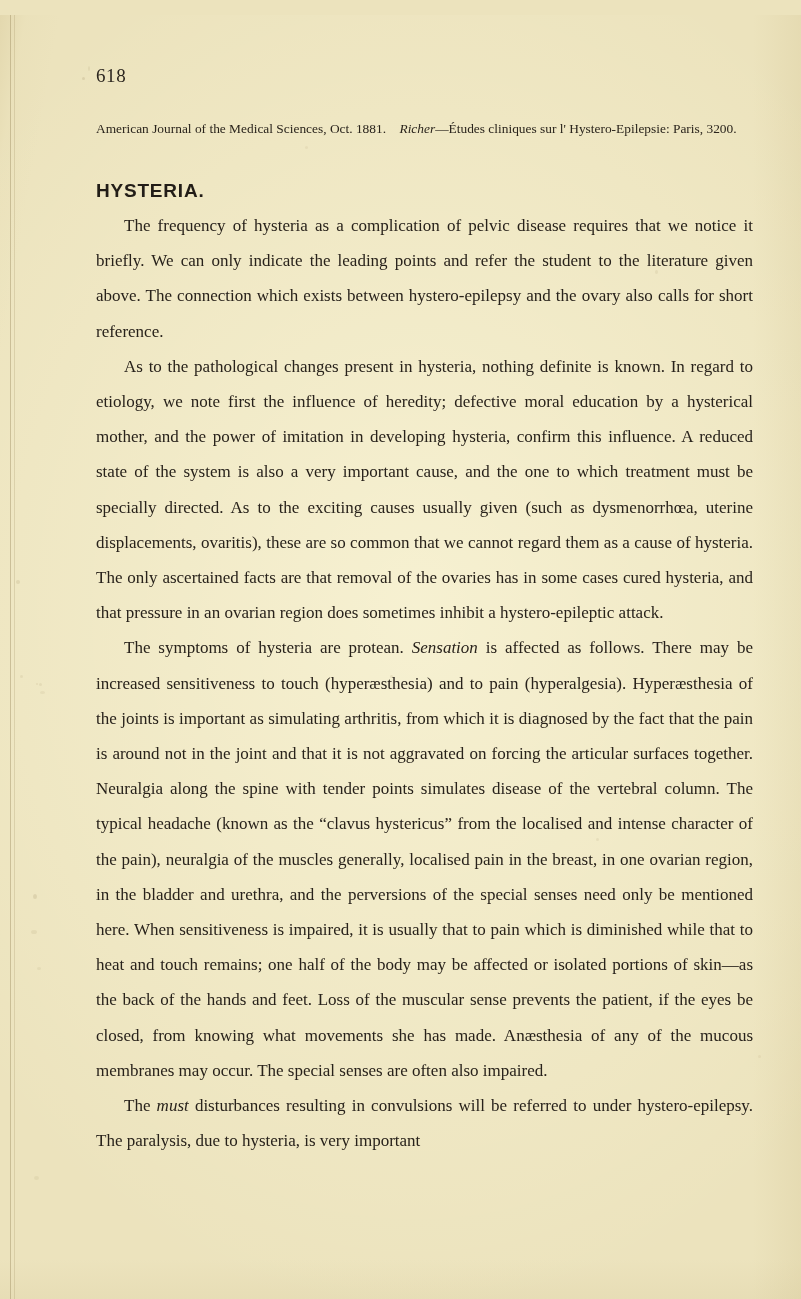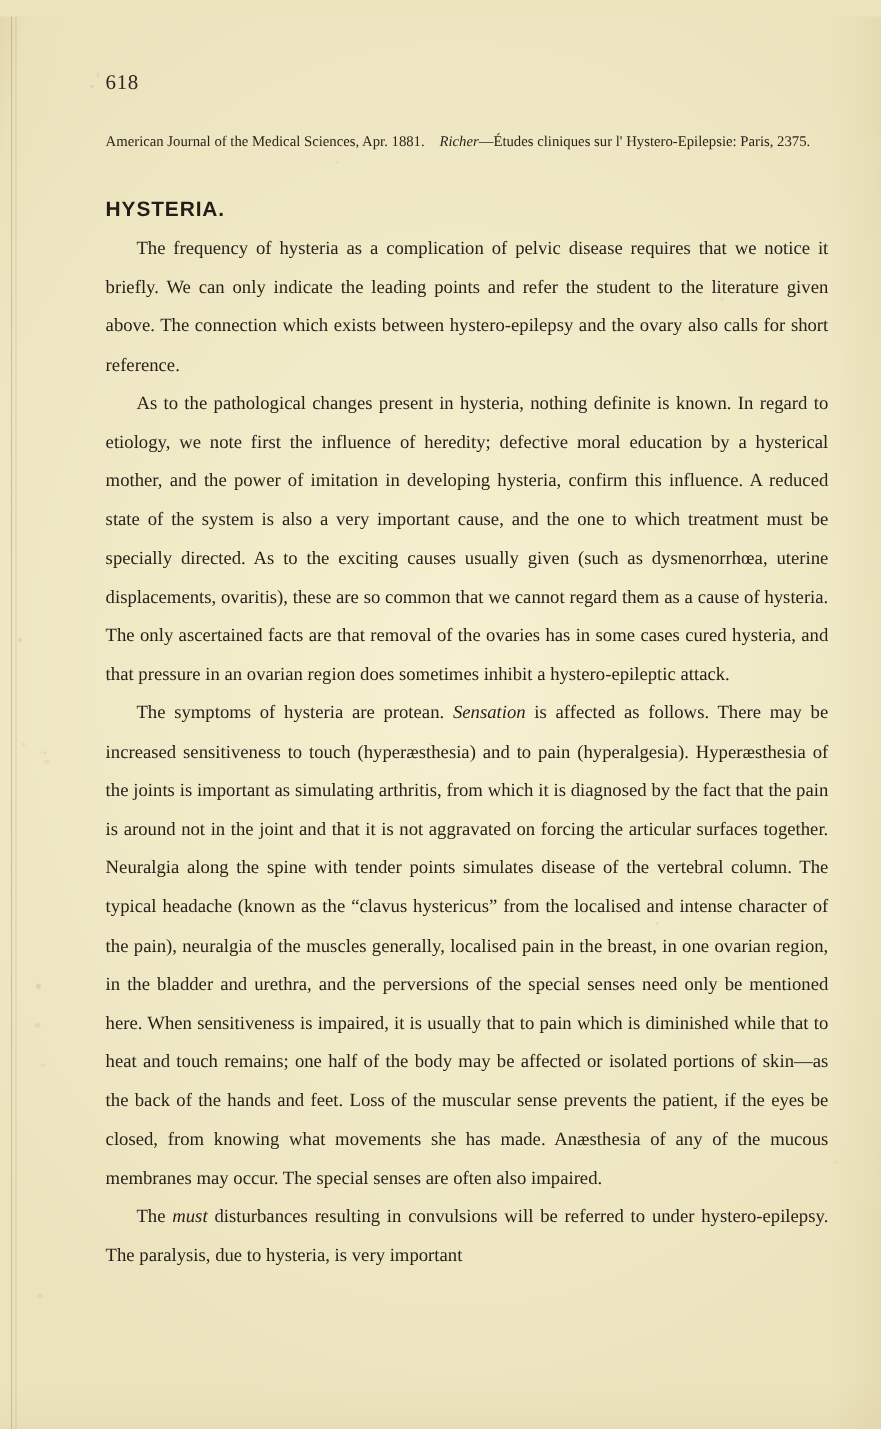--- a/index.html
+++ b/index.html
@@ -143,22 +143,22 @@
   <div class="speck" style="left:305px; top:131px; width:3px; height:3px; opacity:.25;"></div>
   <div class="speck" style="left:430px; top:1087px;width:3px; height:3px; opacity:.22;"></div>
   <div class="speck" style="left:655px; top:255px; width:3px; height:4px; opacity:.28;"></div>
   <div class="speck" style="left:758px; top:1040px;width:3px; height:3px; opacity:.22;"></div>
 
   <div class="running-head">
     <span class="folio">618</span>
   </div>
 
   <div class="citation">
-    <span>American Journal of the Medical Sciences, Apr. 1881.</span>
-    <span>&nbsp;&nbsp;&nbsp;</span><span class="ital">Richer</span><span>—Études cliniques sur l' Hystero-Epilepsie: Paris, 2375.</span>
+    <span>American Journal of the Medical Sciences, Oct. 1881.</span>
+    <span>&nbsp;&nbsp;&nbsp;</span><span class="ital">Richer</span><span>—Études cliniques sur l' Hystero-Epilepsie: Paris, 3200.</span>
   </div>
 
   <h1 class="section-heading">HYSTERIA.</h1>
 
   <div class="body-col" style="color: rgb(40, 34, 27);">
     <p>The frequency of hysteria as a complication of pelvic disease requires that we notice it briefly. We can only indicate the leading points and refer the student to the literature given above. The connection which exists between hystero-epilepsy and the ovary also calls for short reference.</p>
     <p>As to the pathological changes present in hysteria, nothing definite is known. In regard to etiology, we note first the influence of heredity; defective moral education by a hysterical mother, and the power of imitation in developing hysteria, confirm this influence. A reduced state of the system is also a very important cause, and the one to which treatment must be specially directed. As to the exciting causes usually given (such as dysmenorrhœa, uterine displacements, ovaritis), these are so common that we cannot regard them as a cause of hysteria. The only ascertained facts are that removal of the ovaries has in some cases cured hysteria, and that pressure in an ovarian region does sometimes inhibit a hystero-epileptic attack.</p>
     <p>
       <span>The symptoms of hysteria are protean. </span><span class="ital">Sensation</span><span> is affected as follows. There may be increased sensitiveness to touch (hyperæsthesia) and to pain (hyperalgesia). Hyperæsthesia of the joints is important as simulating arthritis, from which it is diagnosed by the fact that the pain is around not in the joint and that it is not aggravated on forcing the articular surfaces together. Neuralgia along the spine with tender points simulates disease of the vertebral column. The typical headache (known as the “clavus hystericus” from the localised and intense character of the pain), neuralgia of the muscles generally, localised pain in the breast, in one ovarian region, in the bladder and urethra, and the perversions of the special senses need only be mentioned here. When sensitiveness is impaired, it is usually that to pain which is diminished while that to heat and touch remains; one half of the body may be affected or isolated portions of skin—as the back of the hands and feet. Loss of the muscular sense prevents the patient, if the eyes be closed, from knowing what movements she has made. Anæsthesia of any of the mucous membranes may occur. The special senses are often also impaired.</span>
     </p>

